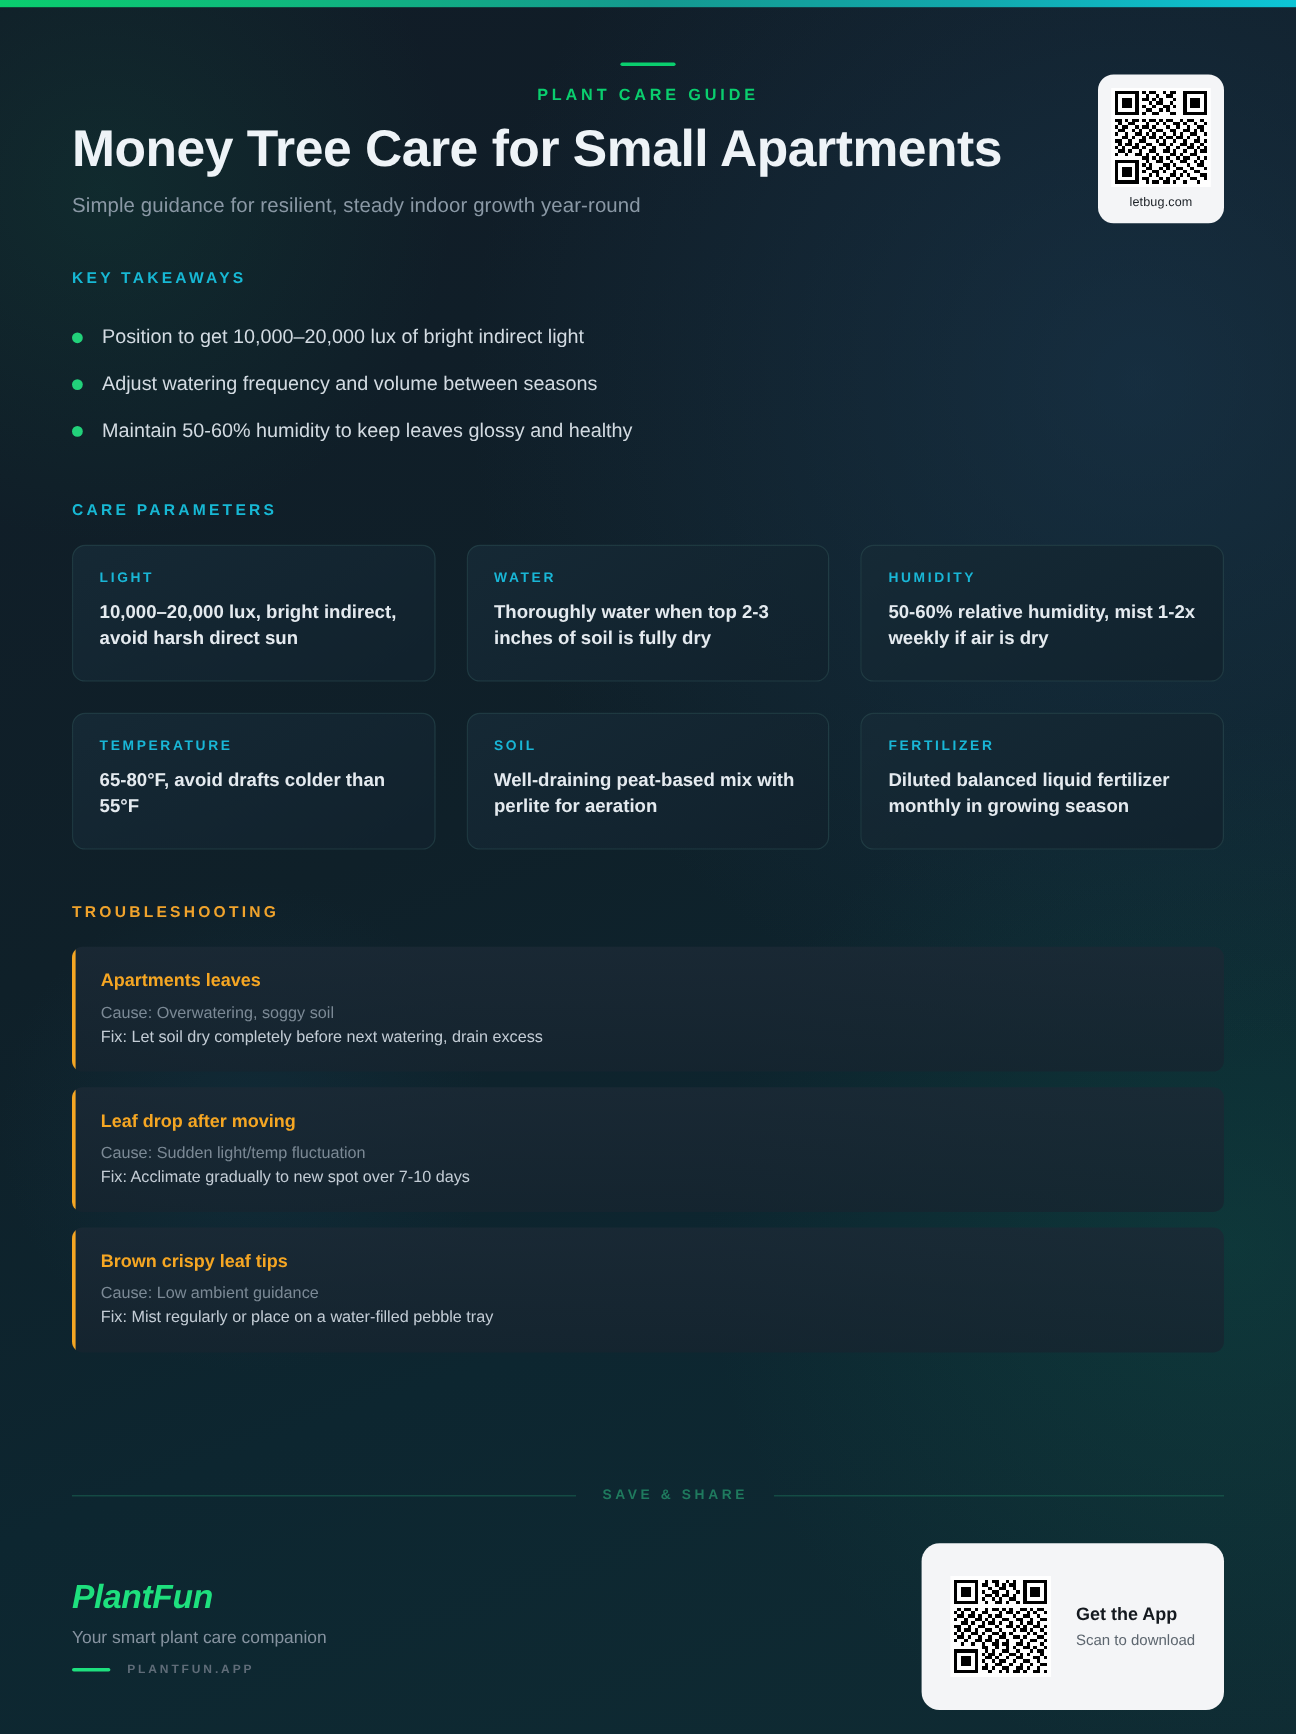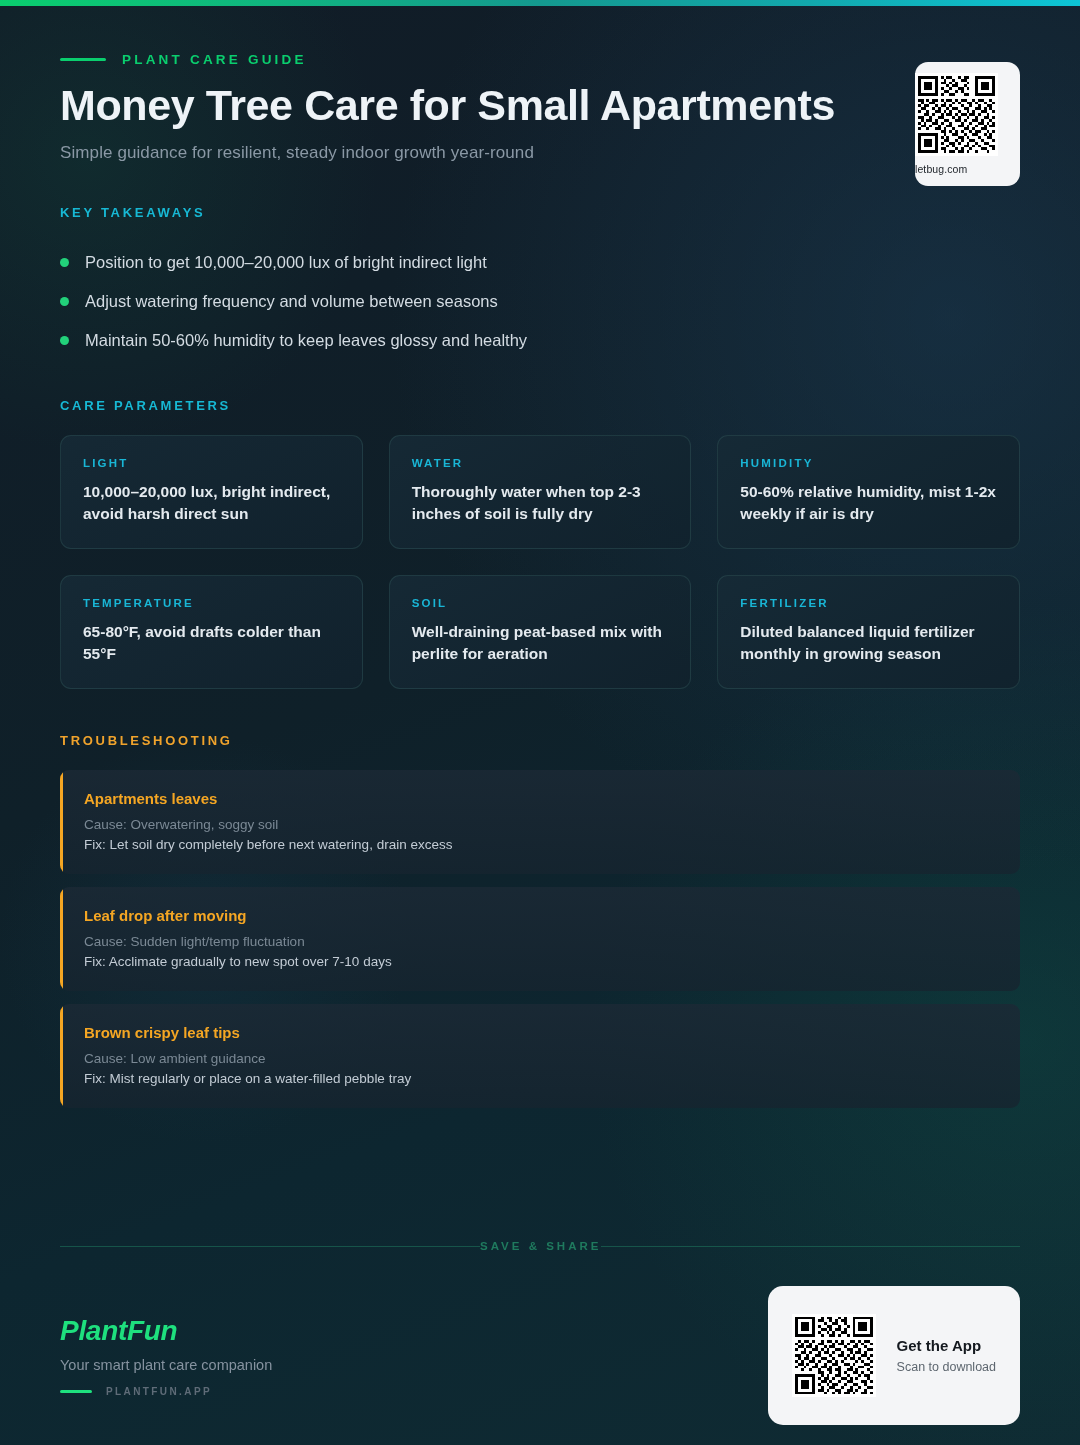--- a/index.html
+++ b/index.html
@@ -49,20 +49,21 @@
   .header {
     position: relative;
     padding-top: 46px;
   }
 
   .eyebrow {
     display: flex;
     align-items: center;
     gap: 16px;
     margin-bottom: 14px;
+    flex-direction: column;
   }
   .eyebrow-dash {
     width: 46px;
     height: 3px;
     background: #0ace6e;
     border-radius: 2px;
   }
   .eyebrow-text {
     color: #0ace6e;
     font-size: 13.5px;
@@ -91,21 +92,21 @@
   .header-qr {
     position: absolute;
     top: 56px;
     right: 0;
     width: 105px;
     height: 124px;
     background: #f4f5f7;
     border-radius: 13px;
     display: flex;
     flex-direction: column;
-    align-items: flex-start;
+    align-items: center;
     justify-content: flex-start;
     padding-top: 11px;
   }
   .header-qr .qr-img { width: 83px; height: 83px; }
   .header-qr .qr-caption {
     margin-top: 7px;
     color: #1b2026;
     font-size: 10.5px;
     letter-spacing: 0.1px;
   }
@@ -209,20 +210,21 @@
   }
 
   
   .footer-divider {
     position: absolute;
     left: 60px;
     right: 60px;
     top: 1240px;
     display: flex;
     align-items: center;
+    gap: 22px;
   }
   .fd-line {
     height: 1px;
     background: rgba(31,122,94,0.55);
   }
   .fd-line.left  { width: 420px; }
   .fd-line.right { flex: 1; }
   .fd-text {
     color: #1f7a5e;
     font-size: 11.5px;

